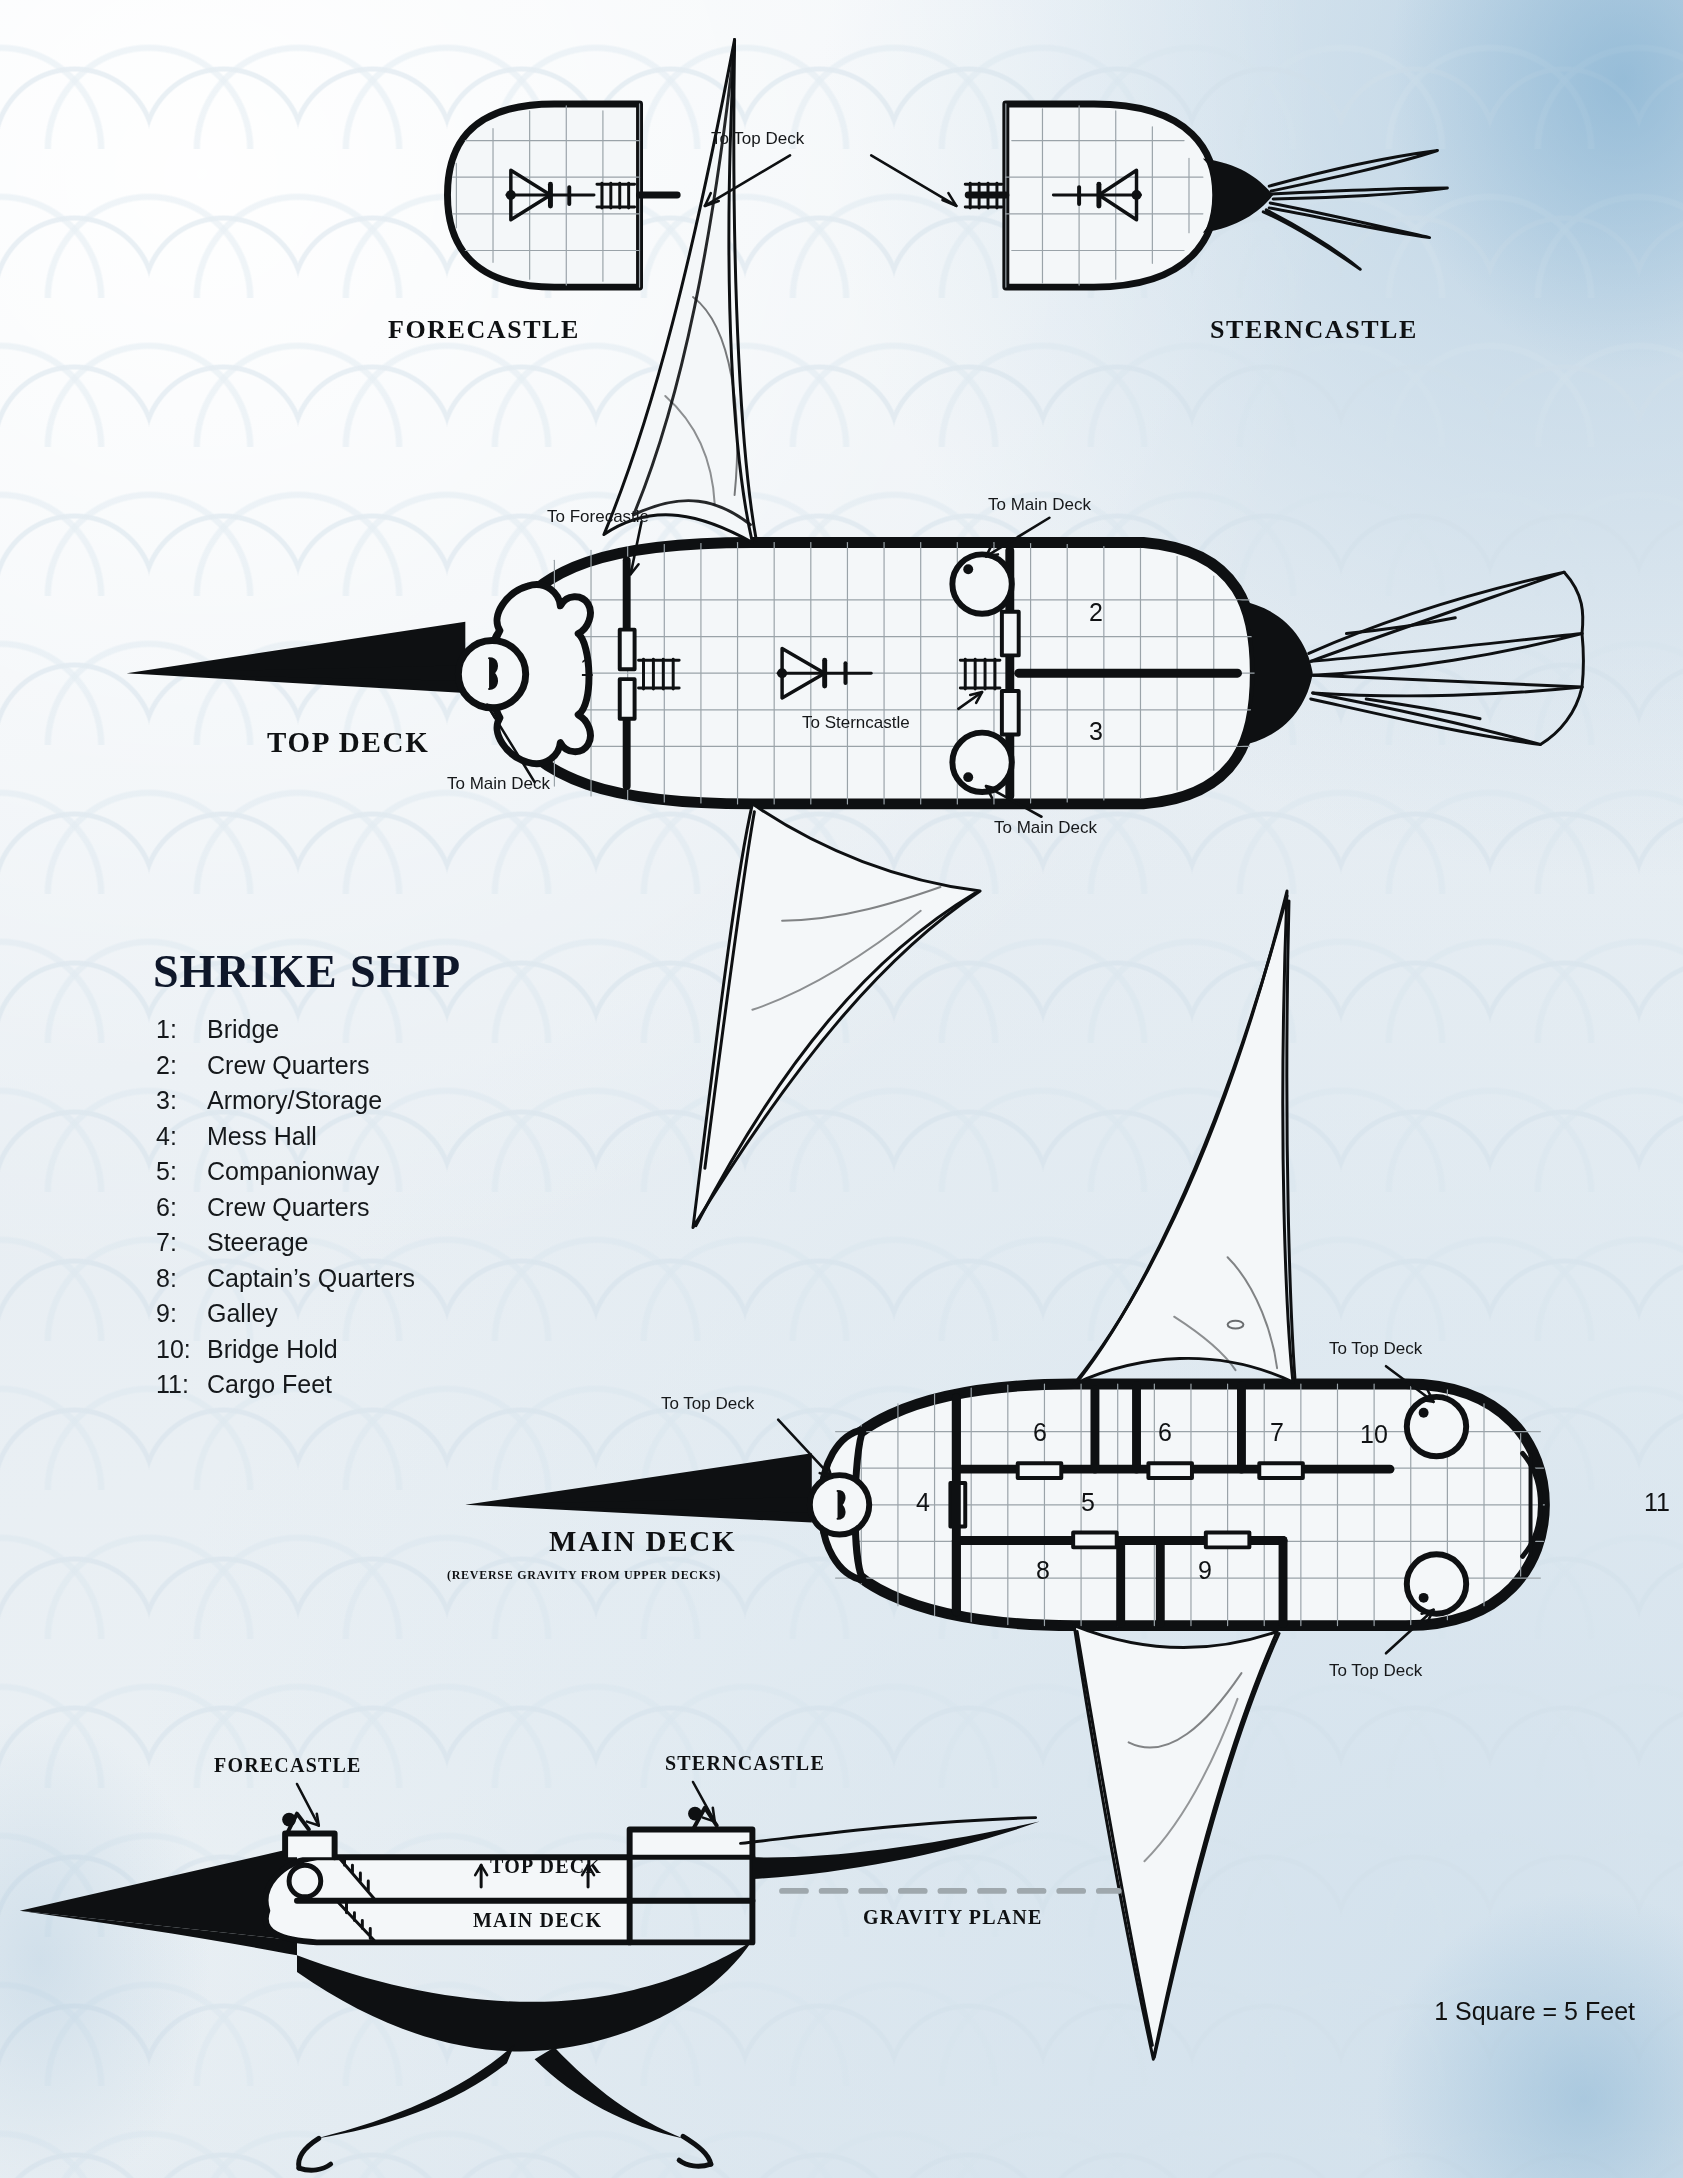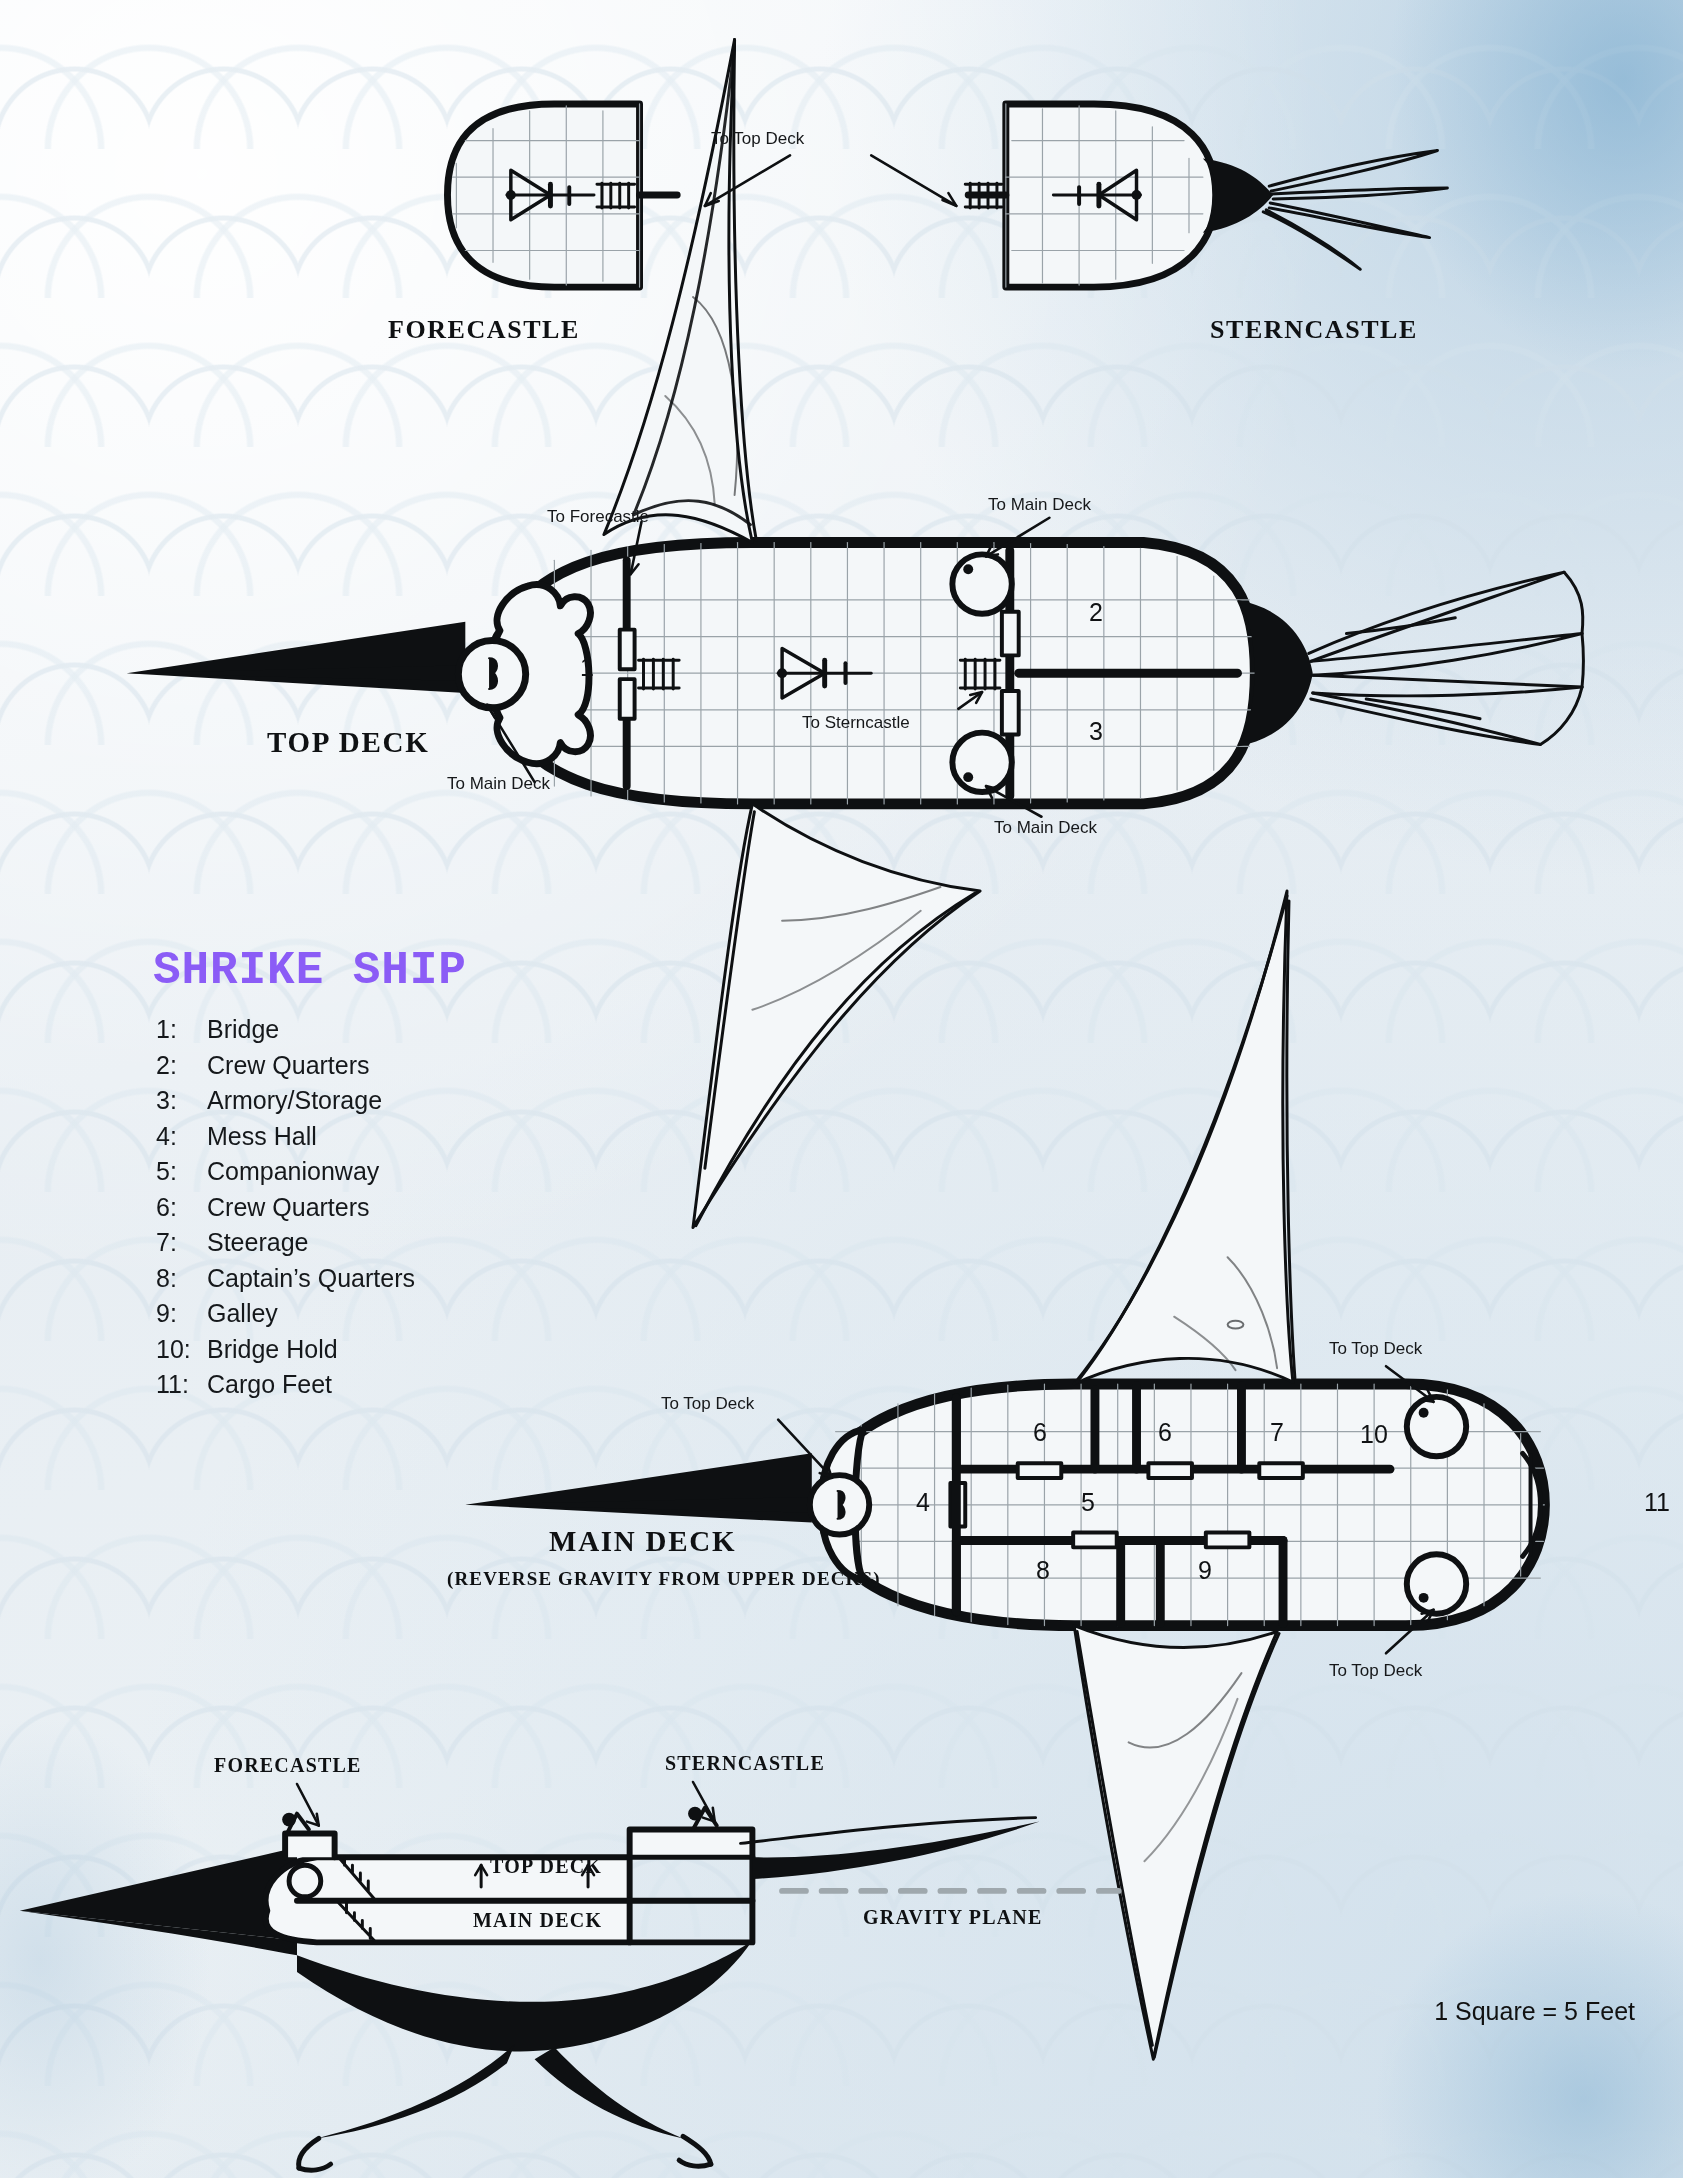--- a/index.html
+++ b/index.html
@@ -35,28 +35,28 @@
   }
   svg.layer { position:absolute; left:0; top:0; width:1683px; height:2178px; }
   
   .lbl { position:absolute; color:#0f1113; white-space:nowrap; }
   .smallcaps {
     font-family:"Liberation Serif", serif;
     font-weight:bold; letter-spacing:.06em;
   }
   .deckname { font-size:29px; }
   .castname { font-size:26px; }
-  .subname  { font-size:19px; }
+  .subname  { font-size:12px; }
   .tinycaps { font-size:20px; }
   .leader { font-family:"Liberation Sans", sans-serif; font-size:17px; color:#16181a; }
   .roomnum { font-family:"Liberation Sans", sans-serif; font-size:25px; color:#101214; font-weight:400;}
   .title {
     position:absolute; left:153px; top:945px;
-    font-family:Liberation Mono, monospace; font-weight:bold;
-    font-size:46px; letter-spacing:.02em; color:#8b5cf6;
+    font-family:Liberation Serif, serif; font-weight:bold;
+    font-size:46px; letter-spacing:.02em; color:#0f172a;
   }
   #legend { position:absolute; left:156px; top:1012px; width:515px; }
   #legend div { display:flex; font-family:"Liberation Sans", sans-serif; font-size:25px; color:#15181b; line-height:1.42; }
   #legend .n { width:51px; flex:none; }
   .scalebar {
     position:absolute; right:48px; top:1997px;
     font-family:"Liberation Sans", sans-serif; font-size:25px; color:#111;
   }
 </style>
 </head>

